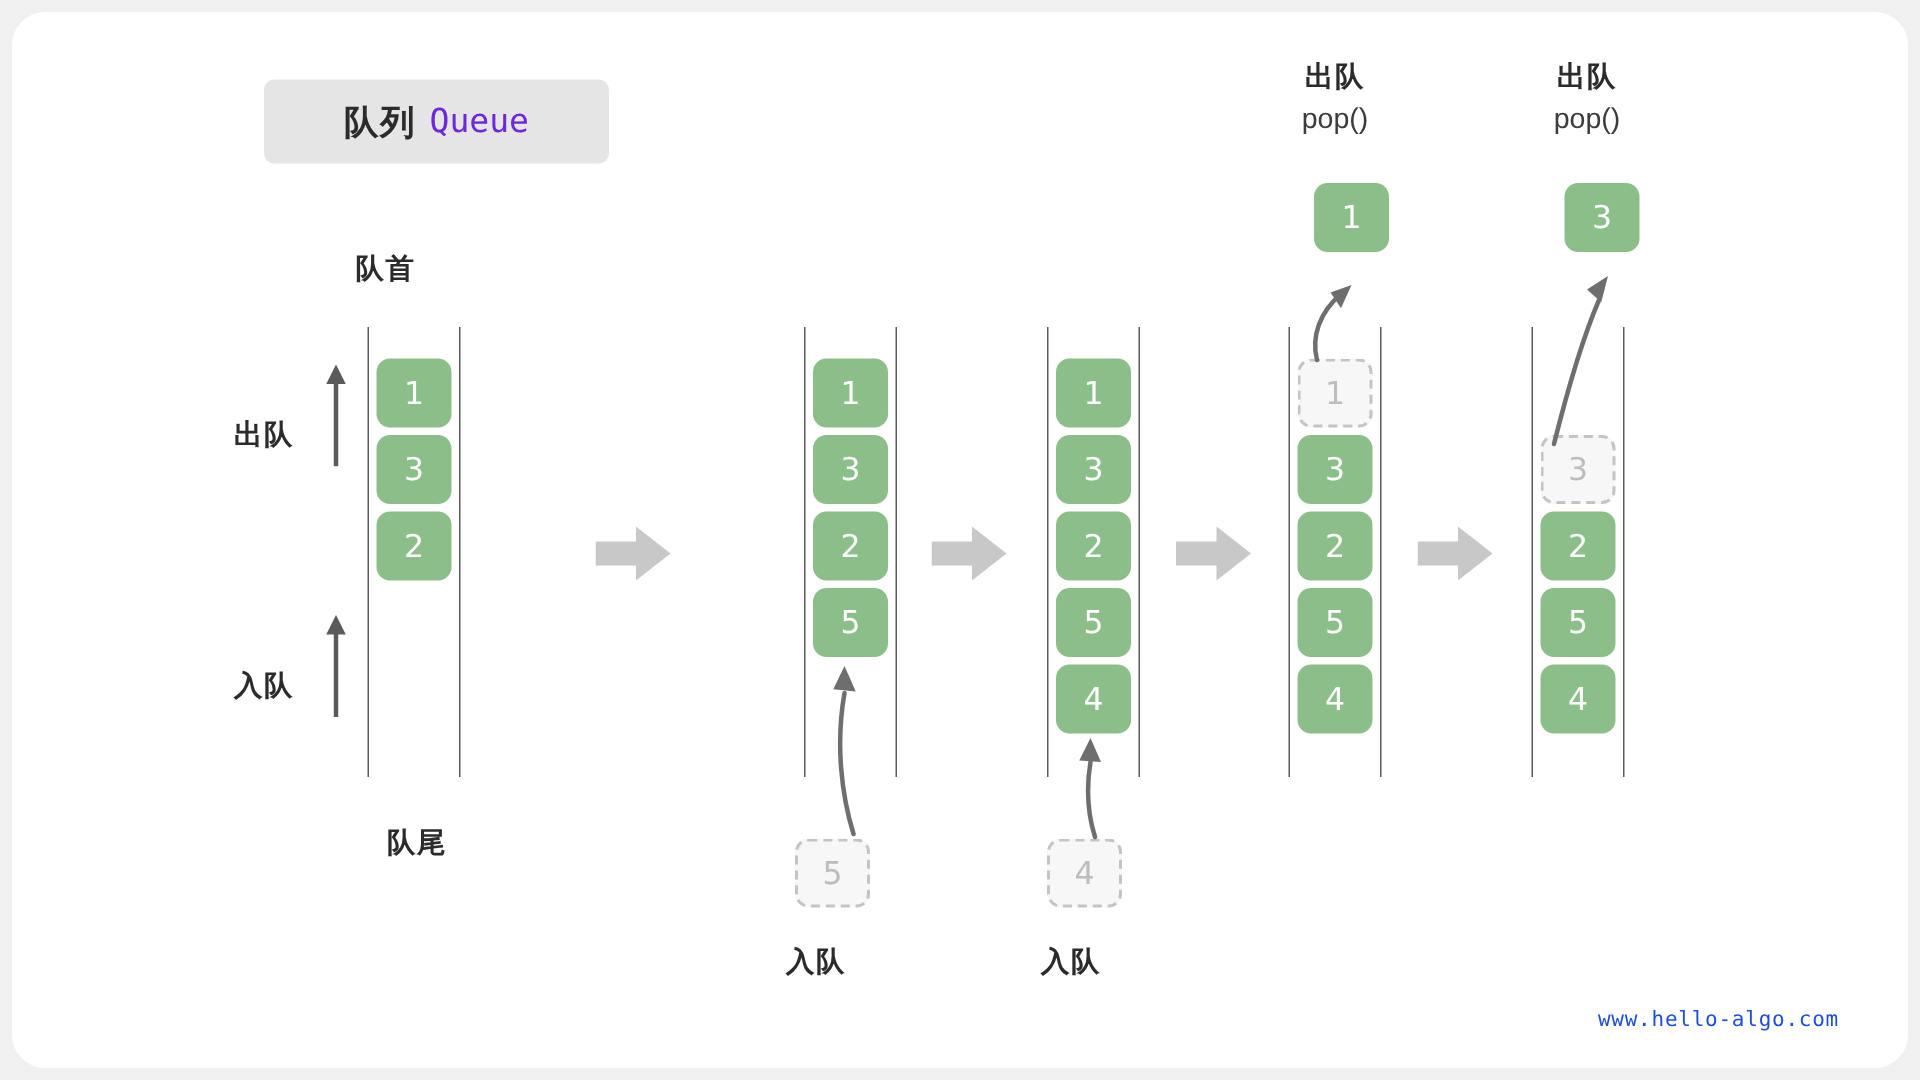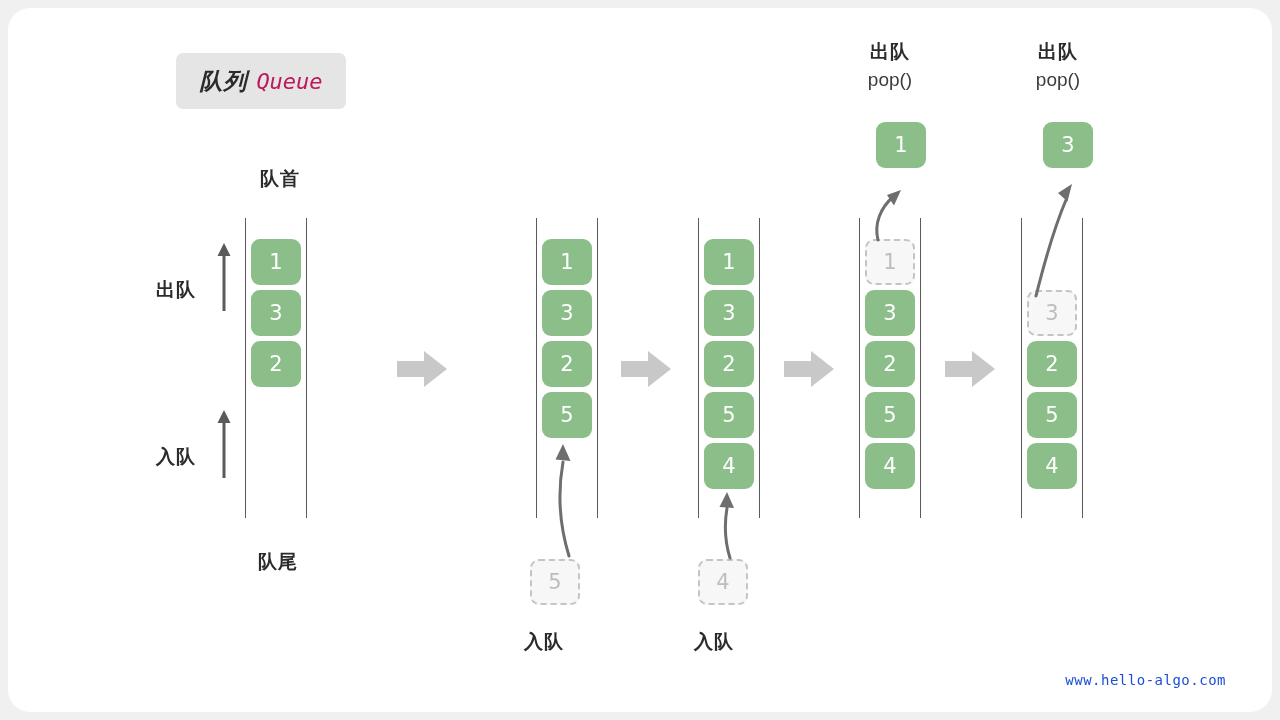--- a/index.html
+++ b/index.html
@@ -23,52 +23,51 @@
     height: 704px;
     background: #ffffff;
     border-radius: 22px;
   }
 
   
   #title-chip {
     position: absolute;
     left: 168px;
     top: 45px;
-    width: 170px;
+    width: 230px;
     height: 56px;
     background: #e5e5e5;
     border-radius: 7px;
     display: flex;
     align-items: center;
     justify-content: center;
     gap: 9px;
-    font-style: italic;
   }
   #title-chip .zh {
     font-size: 23px;
     font-weight: bold;
     color: #2b2b2b;
     letter-spacing: 1px;
   }
   #title-chip .en {
     font-family: "DejaVu Sans Mono", "Liberation Mono", monospace;
     font-size: 22px;
-    color: #be185d;
+    color: #6d28d9;
   }
 
   
   .zh-label {
     position: absolute;
     font-size: 19px;
     font-weight: bold;
     color: #2b2b2b;
     letter-spacing: 1px;
     white-space: nowrap;
   }
-  .head-label { left: 252px; top: 158px; }
+  .head-label { left: 229px; top: 158px; }
   .tail-label { left: 250px; top: 541px; }
   .deq-label  { left: 148px; top: 269px; }
   .enq-label  { left: 148px; top: 436px; }
 
   
   .v-arrow {
     position: absolute;
     width: 16px;
     height: 68px;
   }

